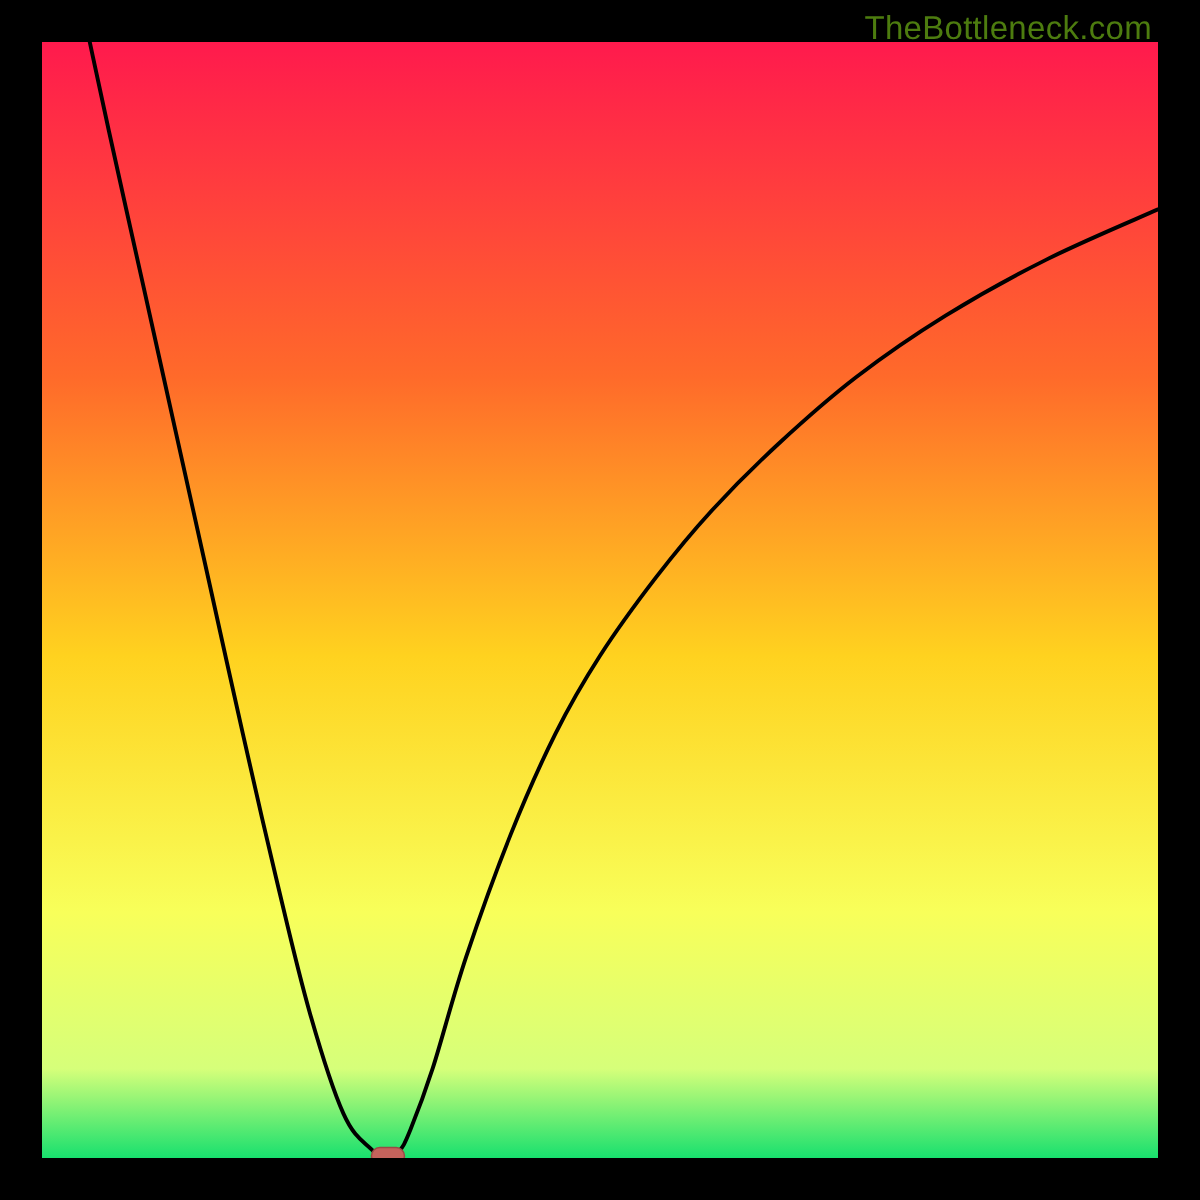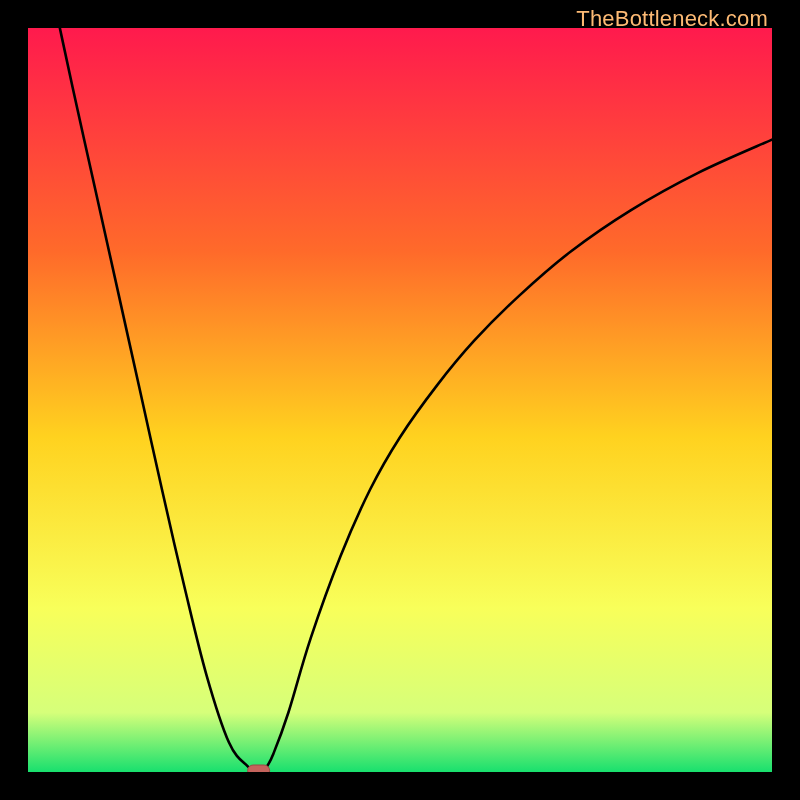--- a/index.html
+++ b/index.html
@@ -23,21 +23,21 @@
     position: absolute;
     left: 0;
     top: 0;
     width: 744px;
     height: 744px;
   }
   .watermark {
     position: absolute;
     top: 6px;
     right: 32px;
-    color: #fdba74;
+    color: #4d7c0f;
     font-size: 22px;
     font-weight: 500;
     letter-spacing: 0.2px;
     user-select: none;
   }
   svg {
     display: block;
   }
 </style>
 </head>

